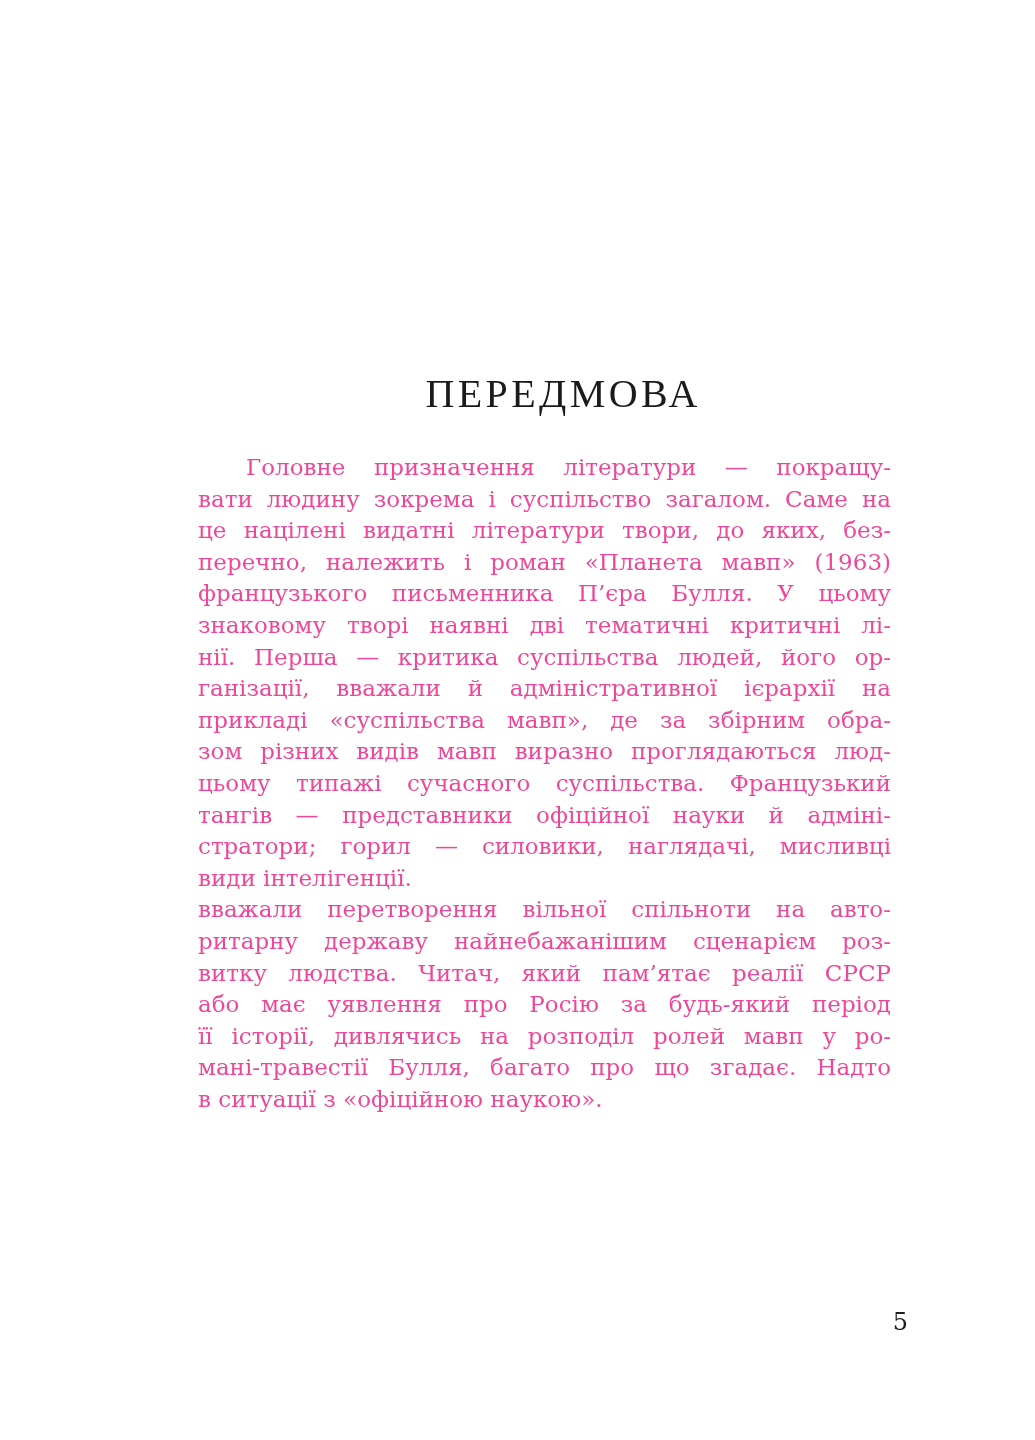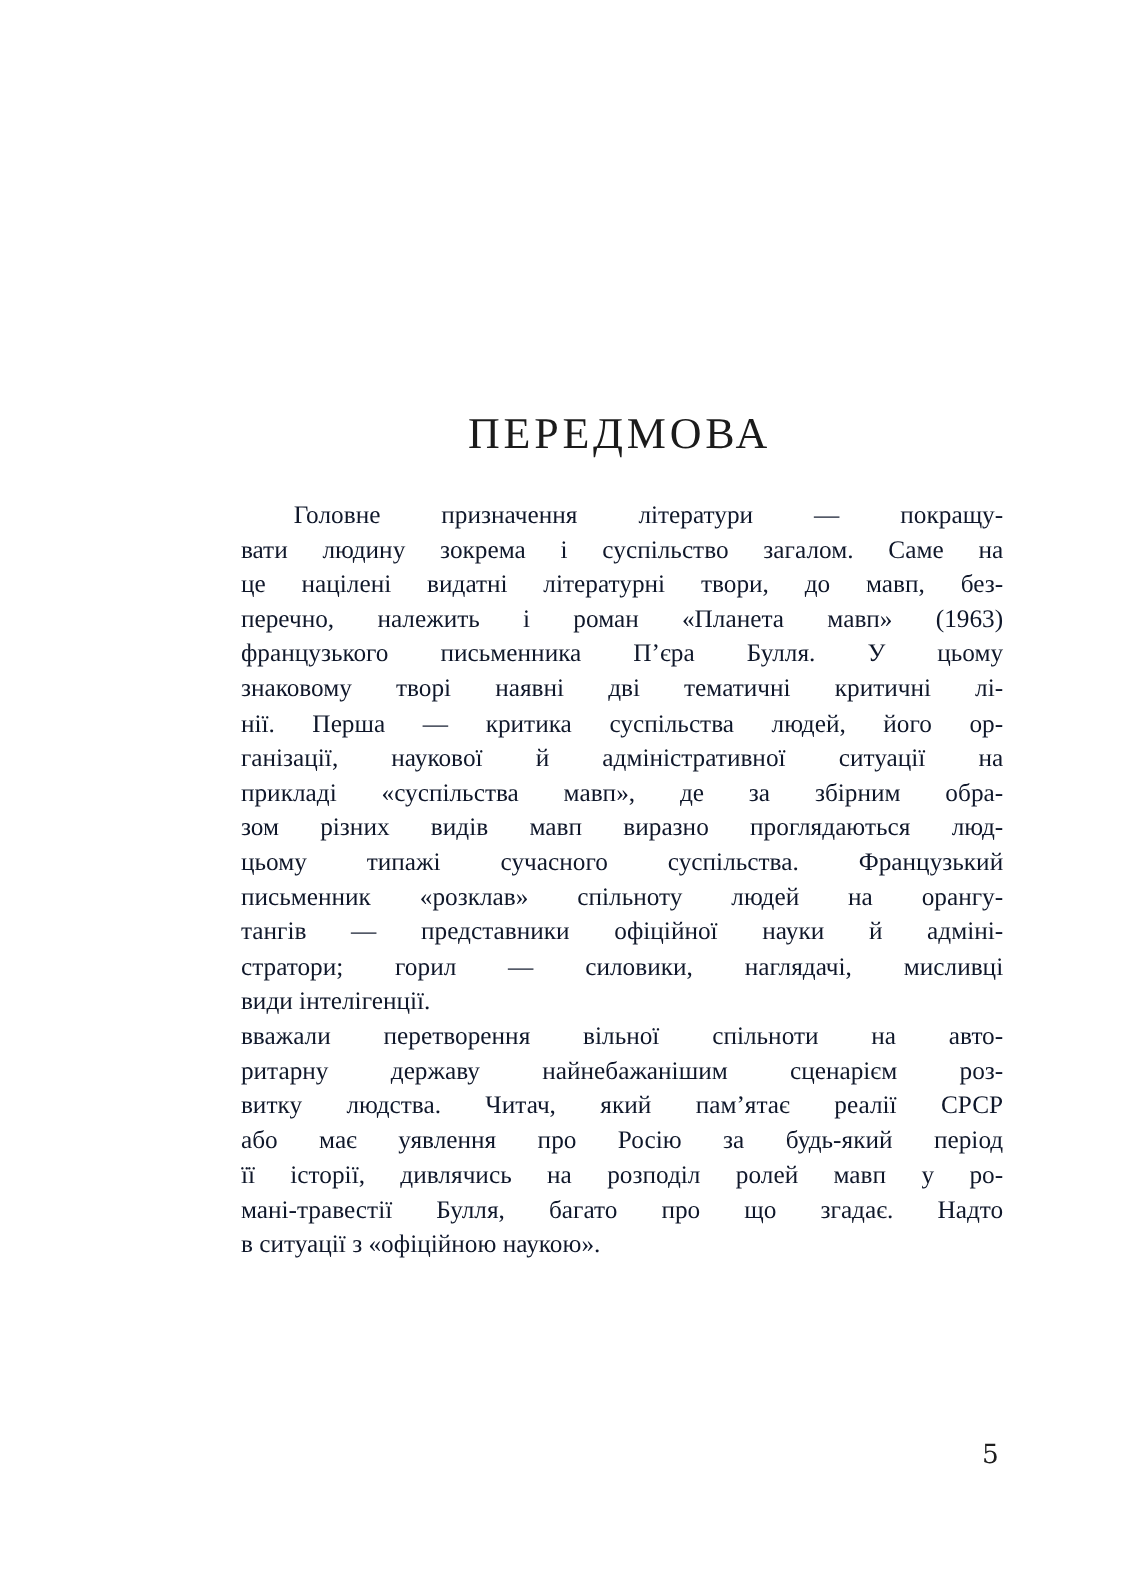--- a/index.html
+++ b/index.html
@@ -33,26 +33,25 @@
     line-height: 44px;
     letter-spacing: 0.085em;
     text-indent: 0.085em; 
     text-align: center;
     color: #1b1b1b;
     white-space: nowrap;
   }
   .text-block {
     position: absolute;
     top: 452px;
-    left: 175px;
+    left: 154px;
     width: 693px;
     font-size: 23px;
     line-height: 31.6px;
-    color: #0f172a;
-    font-family: Liberation Serif, serif;
+    color: #ec4899;
   }
   .para {
     margin: 0;
     padding: 0;
   }
   .line {
     text-align: justify;
     text-align-last: justify;
   }
   .line.indent {
@@ -77,30 +76,29 @@
 
 <main class="page">
 
   <h1 class="chapter-title">ПЕРЕДМОВА</h1>
 
   <section class="text-block">
 
     <p class="para">
       <span class="line indent" style="display:block">Головне призначення літератури — покращу-</span>
       <span class="line" style="display:block">вати людину зокрема і суспільство загалом. Саме на</span>
-      <span class="line" style="display:block">це націлені видатні літературні твори, до мавп, без-</span>
+      <span class="line" style="display:block">це націлені видатні літератури твори, до яких, без-</span>
       <span class="line" style="display:block">перечно, належить і роман «Планета мавп» (1963)</span>
       <span class="line" style="display:block">французького письменника П’єра Булля. У цьому</span>
       <span class="line" style="display:block">знаковому творі наявні дві тематичні критичні лі-</span>
       <span class="line" style="display:block">нії. Перша — критика суспільства людей, його ор-</span>
-      <span class="line" style="display:block">ганізації, наукової й адміністративної ситуації на</span>
+      <span class="line" style="display:block">ганізації, вважали й адміністративної ієрархії на</span>
       <span class="line" style="display:block">прикладі «суспільства мавп», де за збірним обра-</span>
       <span class="line" style="display:block">зом різних видів мавп виразно проглядаються люд-</span>
       <span class="line" style="display:block">цьому типажі сучасного суспільства. Французький</span>
-      <span class="line" style="display:block">письменник «розклав» спільноту людей на орангу-</span>
       <span class="line" style="display:block">тангів — представники офіційної науки й адміні-</span>
       <span class="line" style="display:block">стратори; горил — силовики, наглядачі, мисливці</span>
       <span class="line last" style="display:block">види інтелігенції.</span>
     </p>
 
     <p class="para">
       <span class="line" style="display:block">вважали перетворення вільної спільноти на авто-</span>
       <span class="line" style="display:block">ритарну державу найнебажанішим сценарієм роз-</span>
       <span class="line" style="display:block">витку людства. Читач, який пам’ятає реалії СРСР</span>
       <span class="line" style="display:block">або має уявлення про Росію за будь-який період</span>

